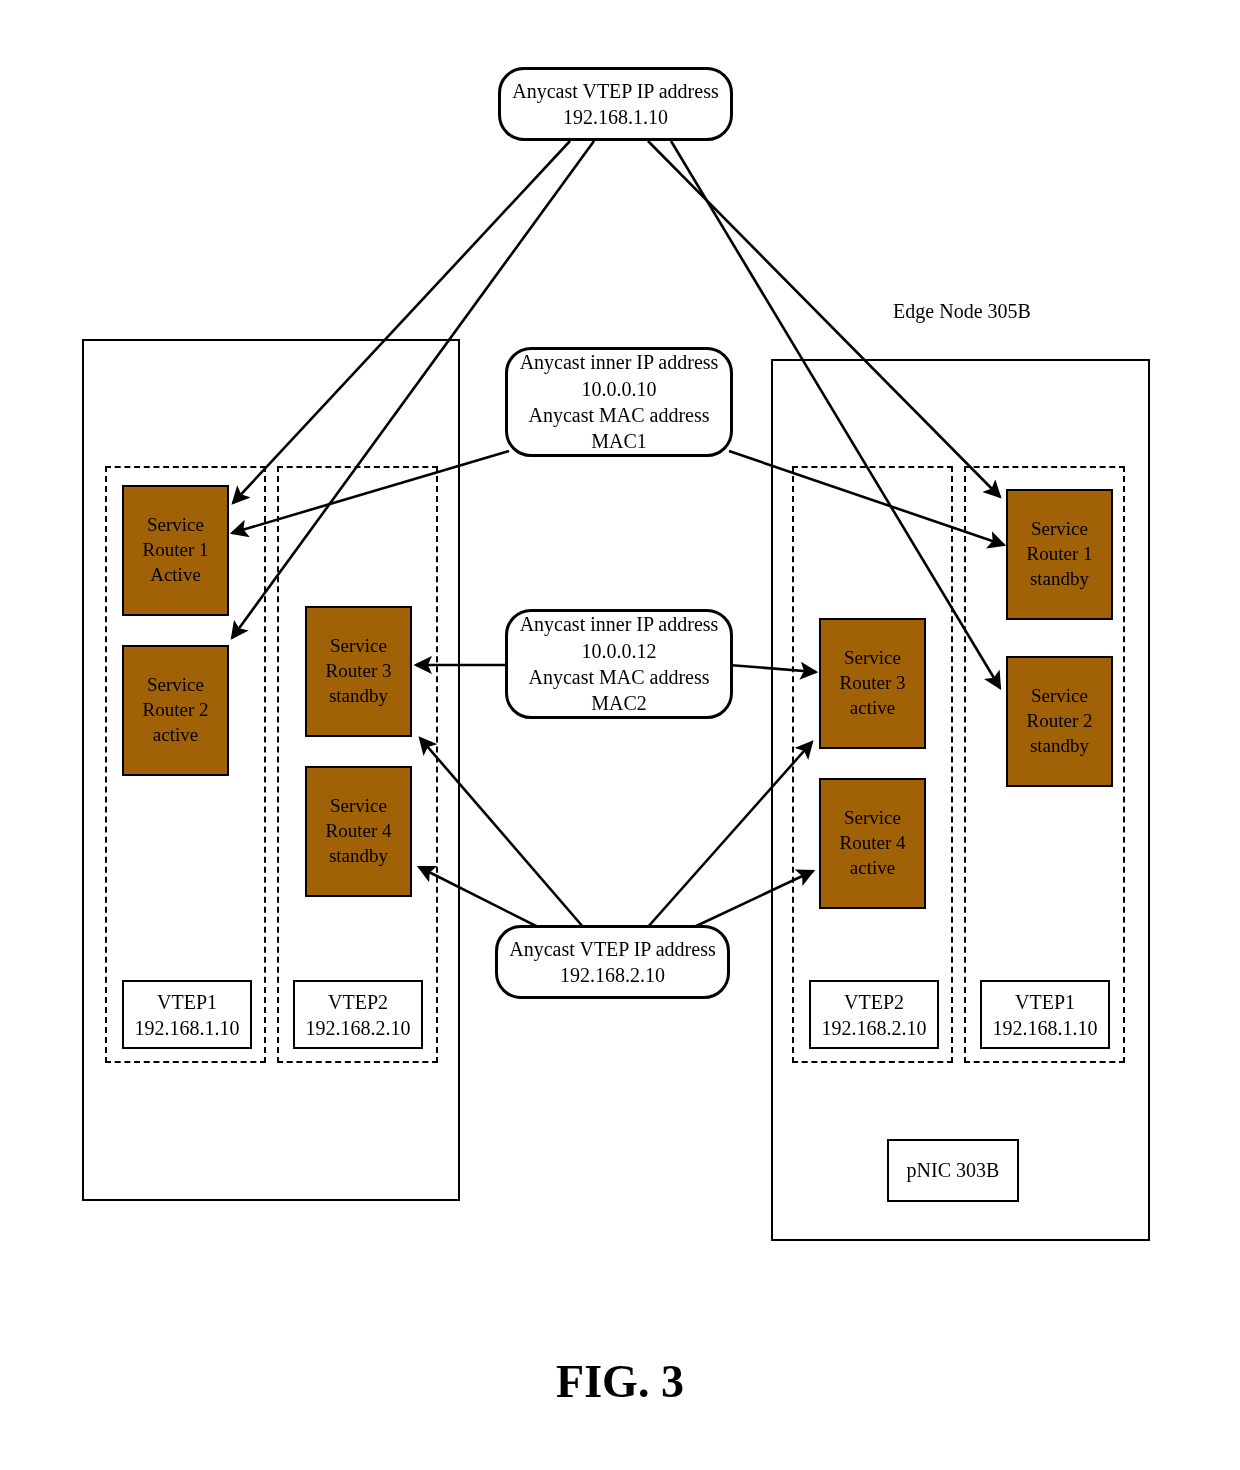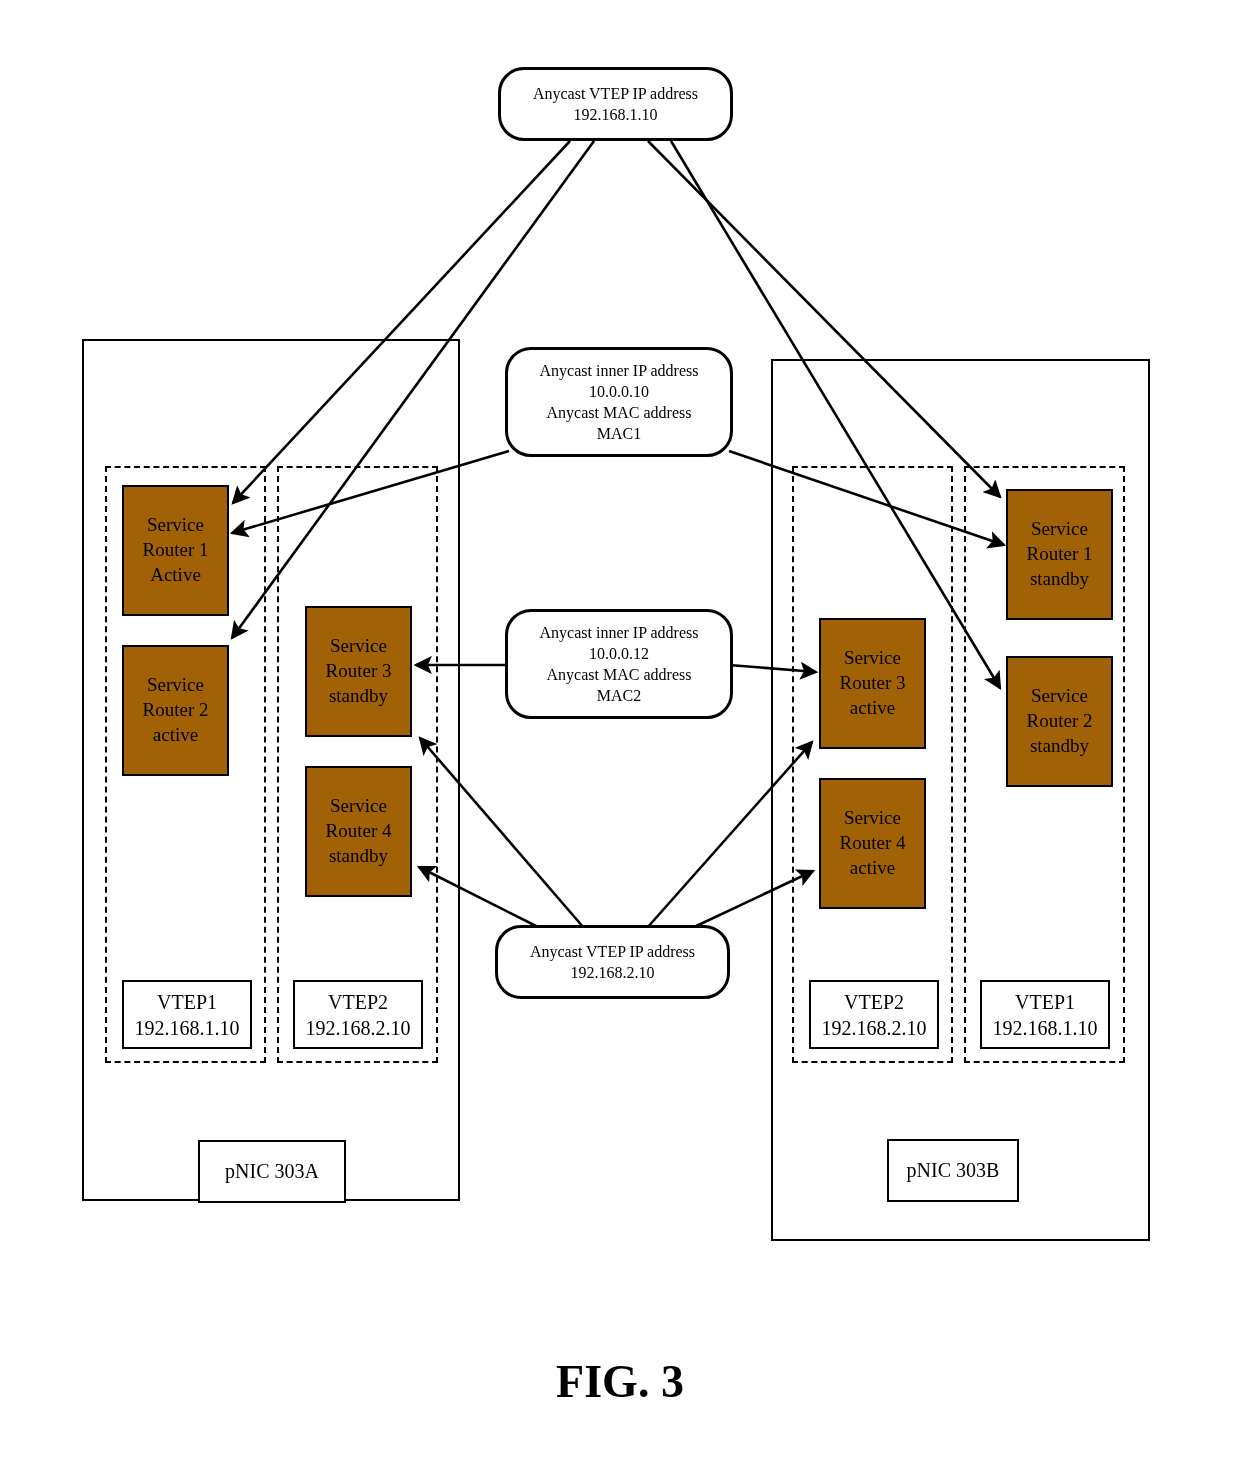--- a/index.html
+++ b/index.html
@@ -92,21 +92,21 @@
   }
   .bubble {
     position: absolute;
     border: 3px solid #000;
     background: #ffffff;
     box-sizing: border-box;
     display: flex;
     flex-direction: column;
     align-items: center;
     justify-content: center;
-    font-size: 16px;
+    font-size: 20px;
     line-height: 1.32;
     text-align: center;
     z-index: 8;
   }
   .bubble span { display: block; white-space: nowrap; }
   .fig-label {
     position: absolute;
     width: 1240px;
     text-align: center;
     font-size: 46px;
@@ -188,24 +188,22 @@
   <div class="vtep-box" style="left:122px; top:980px; width:130px; height:69px;">
     <span>VTEP1</span>
     <span>192.168.1.10</span>
   </div>
 
   <div class="vtep-box" style="left:293px; top:980px; width:130px; height:69px;">
     <span>VTEP2</span>
     <span>192.168.2.10</span>
   </div>
 
-  <div class="pnic-box" style="left:198px; top:1140px; width:148px; height:63px;">
-    <span>pNIC 303A</span>
-  </div>
-
+
+  <div class="node-caption" style="left:772px; top:300px; width:380px;">Edge Node 305B</div>
 
   <div class="node-frame" style="left:771px; top:359px; width:379px; height:882px;"></div>
 
   <div class="dashed-group" style="left:792px; top:466px; width:161px; height:597px;"></div>
   <div class="dashed-group" style="left:964px; top:466px; width:161px; height:597px;"></div>
 
   <div class="rbox" style="left:1006px; top:489px; width:107px; height:131px;">
     <span>Service</span>
     <span>Router 1</span>
     <span>standby</span>

